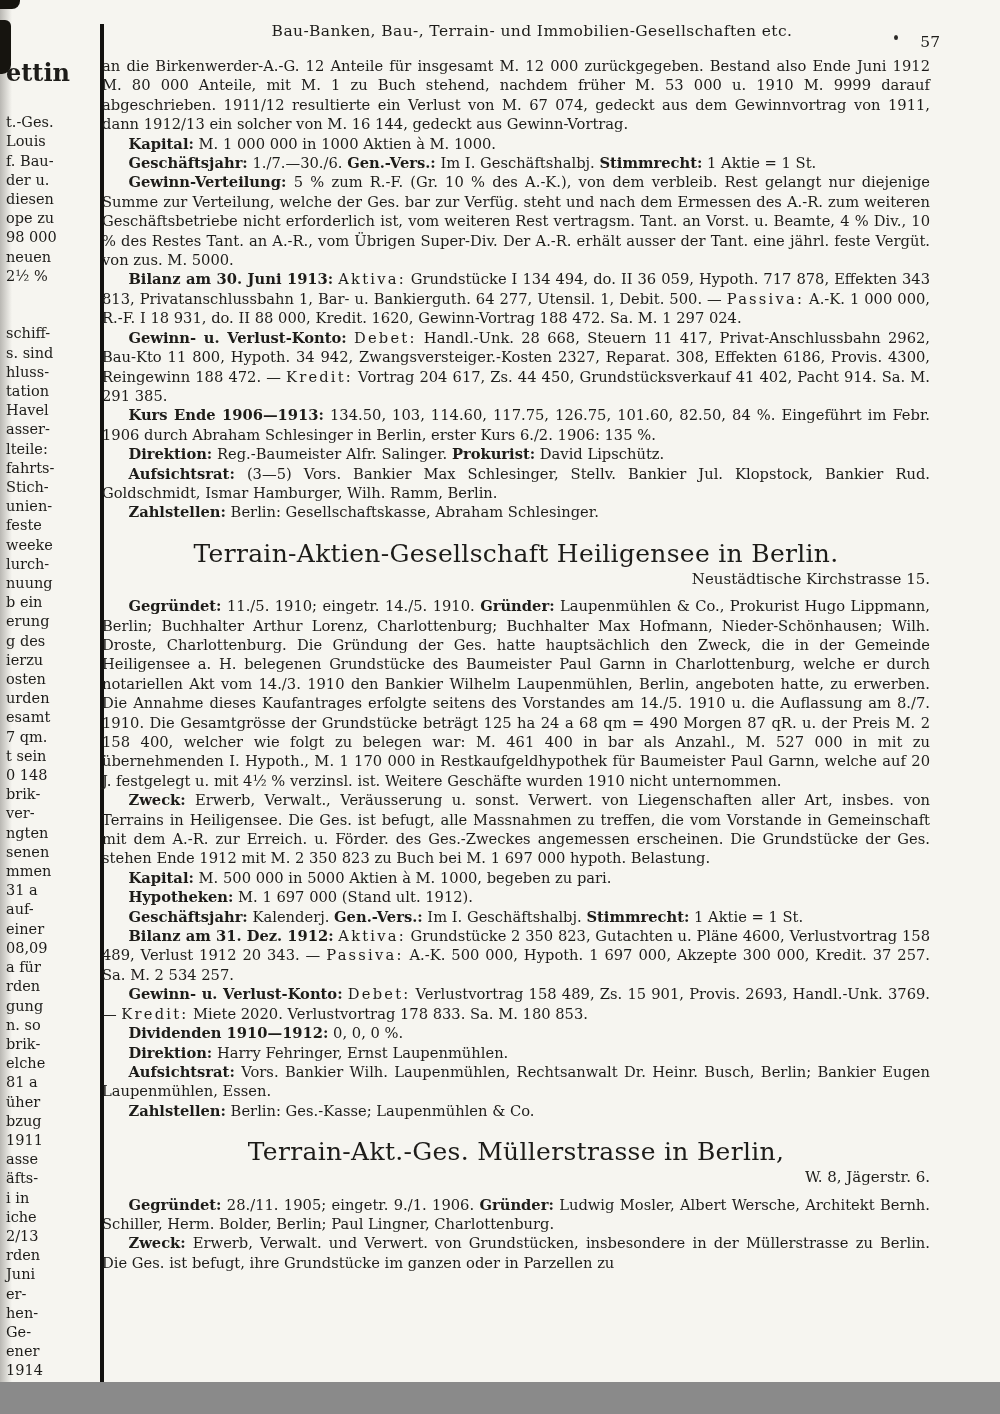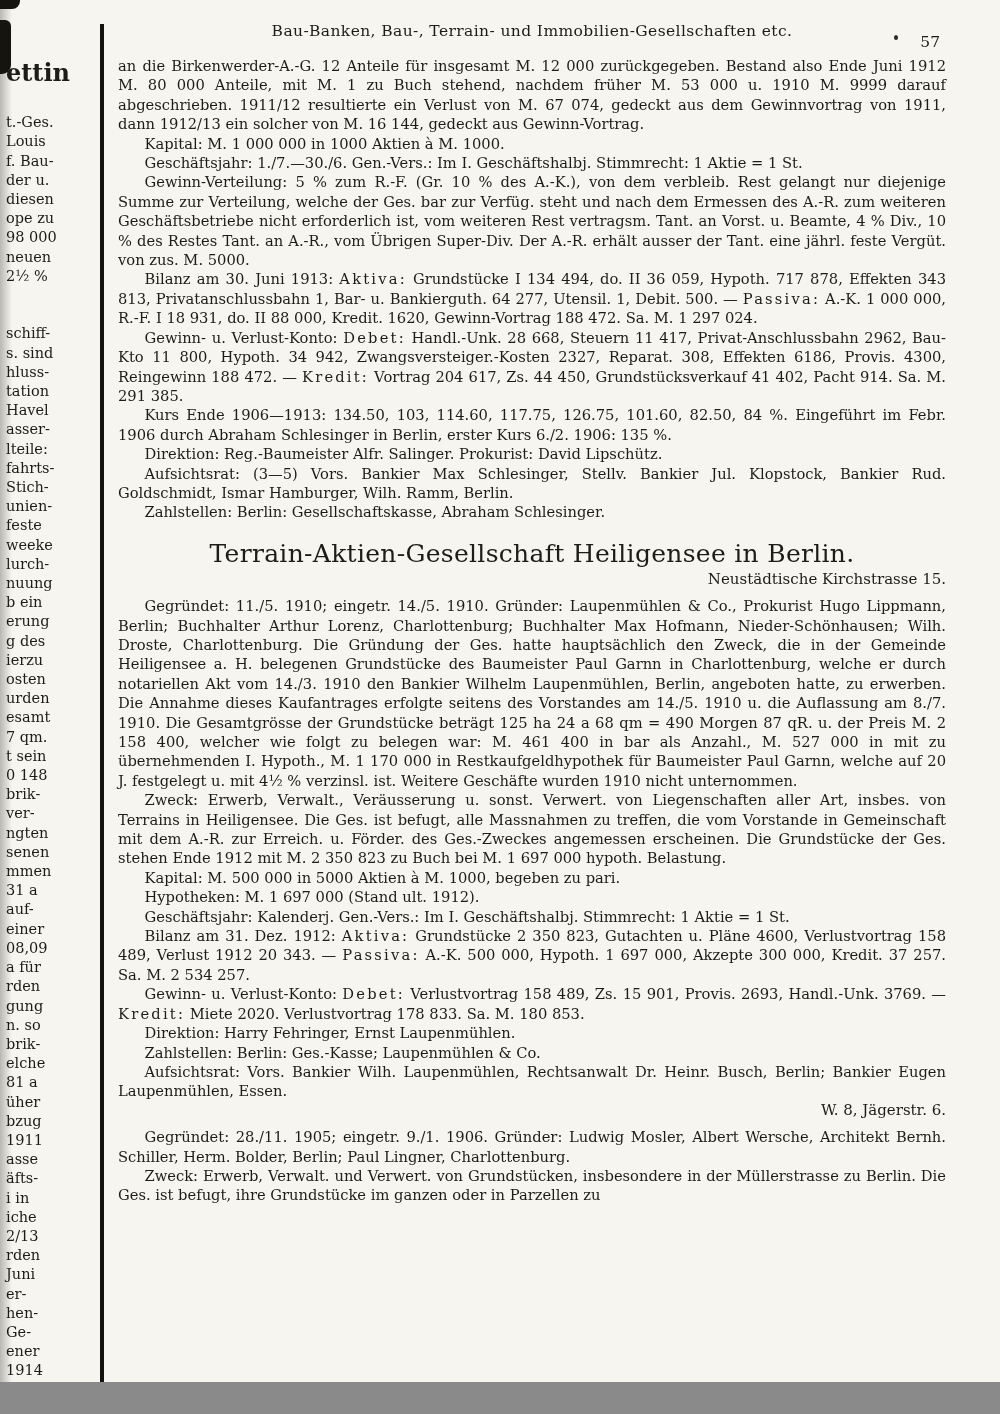--- a/index.html
+++ b/index.html
@@ -12,24 +12,24 @@
   .corner-blot2{position:absolute;left:0;top:0;width:20px;height:9px;background:#16140f;border-radius:0 0 8px 0;}
   .vrule{position:absolute;left:100px;top:24px;width:4px;height:1374px;background:#131210;}
   .header{position:absolute;left:118px;top:22px;width:828px;height:22px;font-size:15.5px;}
   .header-title{display:block;text-align:center;letter-spacing:0.4px;}
   .page-number{position:absolute;right:6px;top:0;margin-top:11px;}
   .header-speck{position:absolute;right:48px;top:13px;width:4px;height:5px;background:#2b2926;border-radius:50%;}
   .margin-col{position:absolute;left:0;top:58px;width:94px;padding-left:6px;font-size:14.5px;
         line-height:19.2px;white-space:nowrap;overflow:hidden;}
   .frag-big{font-size:24px;font-weight:700;line-height:30px;margin-bottom:6px;}
   .frag-gap{height:19.2px;}
-  .main-col{position:absolute;left:118px;top:56px;width:828px;font-size:14.7px;line-height:19.4px;text-align:justify;}
+  .main-col{position:absolute;left:102px;top:56px;width:828px;font-size:14.7px;line-height:19.4px;text-align:justify;}
   .para{margin:0;text-indent:1.8em;}
   .para.noindent{text-indent:0;}
-  .b{font-weight:400;margin-top:45px;}
+  .b{font-weight:700;margin-top:45px;}
   .sp{letter-spacing:2.2px;}
   .company-heading{margin:17px 0 1px;font-size:25px;line-height:30px;font-weight:400;
         text-align:center;text-indent:0;letter-spacing:0.3px;}
   .company-address{margin:0 0 7px;font-size:15px;text-align:right;text-indent:0;}
 </style>
 </head>
 <body>
 
 <div class="page">
   <div class="edge-left"></div>
@@ -126,20 +126,22 @@
       <p class="para"><span class="b">Zahlstellen:</span><span> Berlin: Gesellschaftskasse, Abraham Schlesinger.</span></p>
       <h2 class="company-heading">Terrain-Aktien-Gesellschaft Heiligensee in Berlin.</h2>
       <div class="company-address">Neustädtische Kirchstrasse 15.</div>
       <p class="para"><span class="b">Gegründet:</span><span> 11./5. 1910; eingetr. 14./5. 1910. </span><span class="b">Gründer:</span><span> Laupenmühlen &amp; Co., Prokurist Hugo Lippmann, Berlin; Buchhalter Arthur Lorenz, Charlottenburg; Buchhalter Max Hofmann, Nieder-Schönhausen; Wilh. Droste, Charlottenburg. Die Gründung der Ges. hatte hauptsächlich den Zweck, die in der Gemeinde Heiligensee a. H. belegenen Grundstücke des Baumeister Paul Garnn in Charlottenburg, welche er durch notariellen Akt vom 14./3. 1910 den Bankier Wilhelm Laupenmühlen, Berlin, angeboten hatte, zu erwerben. Die Annahme dieses Kaufantrages erfolgte seitens des Vorstandes am 14./5. 1910 u. die Auflassung am 8./7. 1910. Die Gesamtgrösse der Grundstücke beträgt 125 ha 24 a 68 qm = 490 Morgen 87 qR. u. der Preis M. 2 158 400, welcher wie folgt zu belegen war: M. 461 400 in bar als Anzahl., M. 527 000 in mit zu übernehmenden I. Hypoth., M. 1 170 000 in Restkaufgeldhypothek für Baumeister Paul Garnn, welche auf 20 J. festgelegt u. mit 4½ % verzinsl. ist. Weitere Geschäfte wurden 1910 nicht unternommen.</span></p>
       <p class="para"><span class="b">Zweck:</span><span> Erwerb, Verwalt., Veräusserung u. sonst. Verwert. von Liegenschaften aller Art, insbes. von Terrains in Heiligensee. Die Ges. ist befugt, alle Massnahmen zu treffen, die vom Vorstande in Gemeinschaft mit dem A.-R. zur Erreich. u. Förder. des Ges.-Zweckes angemessen erscheinen. Die Grundstücke der Ges. stehen Ende 1912 mit M. 2 350 823 zu Buch bei M. 1 697 000 hypoth. Belastung.</span></p>
       <p class="para"><span class="b">Kapital:</span><span> M. 500 000 in 5000 Aktien à M. 1000, begeben zu pari.</span></p>
       <p class="para"><span class="b">Hypotheken:</span><span> M. 1 697 000 (Stand ult. 1912).</span></p>
       <p class="para"><span class="b">Geschäftsjahr:</span><span> Kalenderj. </span><span class="b">Gen.-Vers.:</span><span> Im I. Geschäftshalbj. </span><span class="b">Stimmrecht:</span><span> 1 Aktie = 1 St.</span></p>
       <p class="para"><span class="b">Bilanz am 31. Dez. 1912:</span><span> </span><span class="sp">Aktiva:</span><span> Grundstücke 2 350 823, Gutachten u. Pläne 4600, Verlustvortrag 158 489, Verlust 1912 20 343. — </span><span class="sp">Passiva:</span><span> A.-K. 500 000, Hypoth. 1 697 000, Akzepte 300 000, Kredit. 37 257. Sa. M. 2 534 257.</span></p>
       <p class="para"><span class="b">Gewinn- u. Verlust-Konto:</span><span> </span><span class="sp">Debet:</span><span> Verlustvortrag 158 489, Zs. 15 901, Provis. 2693, Handl.-Unk. 3769. — </span><span class="sp">Kredit:</span><span> Miete 2020. Verlustvortrag 178 833. Sa. M. 180 853.</span></p>
+      <p class="para"><span class="b">Dividenden 1910—1912:</span><span> 0, 0, 0 %.</span></p>
       <p class="para"><span class="b">Direktion:</span><span> Harry Fehringer, Ernst Laupenmühlen.</span></p>
+      <p class="para"><span class="b">Aufsichtsrat:</span><span> Vors. Bankier Wilh. Laupenmühlen, Rechtsanwalt Dr. Heinr. Busch, Berlin; Bankier Eugen Laupenmühlen, Essen.</span></p>
       <p class="para"><span class="b">Zahlstellen:</span><span> Berlin: Ges.-Kasse; Laupenmühlen &amp; Co.</span></p>
-      <p class="para"><span class="b">Aufsichtsrat:</span><span> Vors. Bankier Wilh. Laupenmühlen, Rechtsanwalt Dr. Heinr. Busch, Berlin; Bankier Eugen Laupenmühlen, Essen.</span></p>
+      <h2 class="company-heading">Terrain-Akt.-Ges. Müllerstrasse in Berlin,</h2>
       <div class="company-address">W. 8, Jägerstr. 6.</div>
       <p class="para"><span class="b">Gegründet:</span><span> 28./11. 1905; eingetr. 9./1. 1906. </span><span class="b">Gründer:</span><span> Ludwig Mosler, Albert Wersche, Architekt Bernh. Schiller, Herm. Bolder, Berlin; Paul Lingner, Charlottenburg.</span></p>
       <p class="para"><span class="b">Zweck:</span><span> Erwerb, Verwalt. und Verwert. von Grundstücken, insbesondere in der Müllerstrasse zu Berlin. Die Ges. ist befugt, ihre Grundstücke im ganzen oder in Parzellen zu</span></p>
     </div>
 </div>
 
 </body></html>

